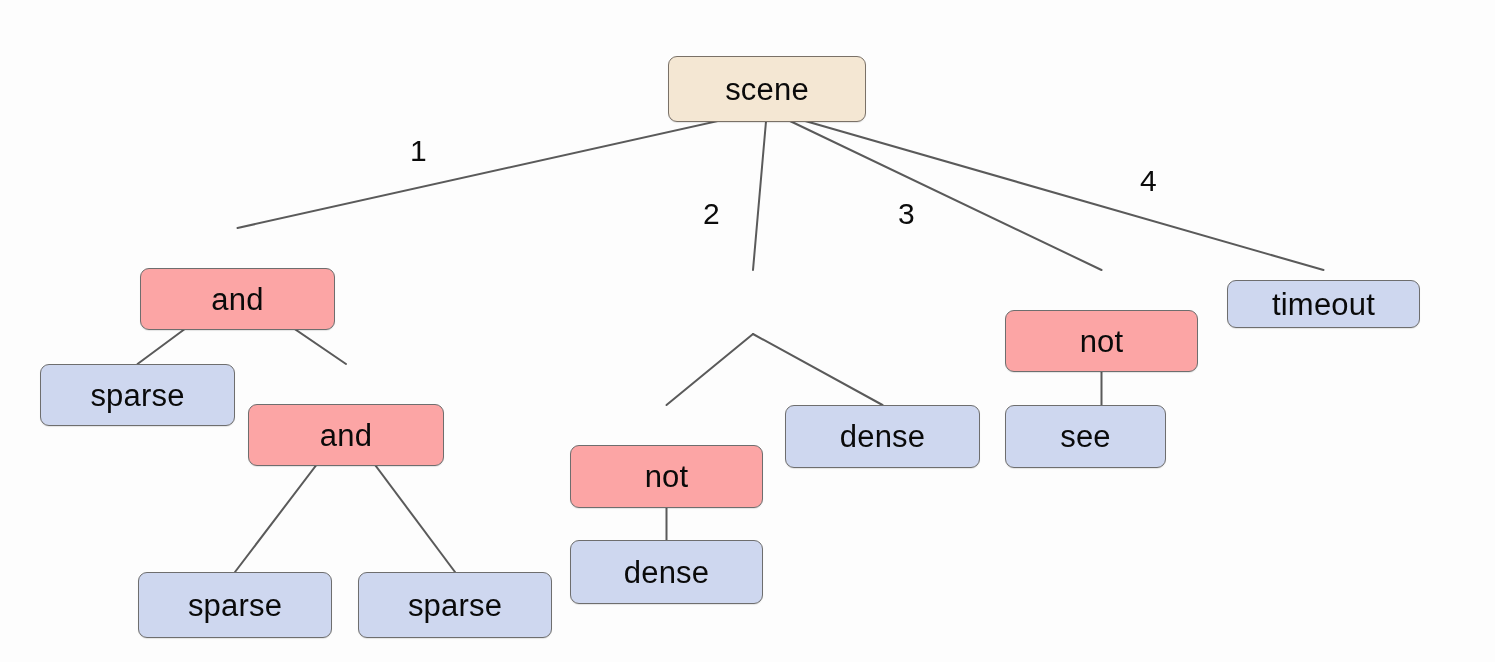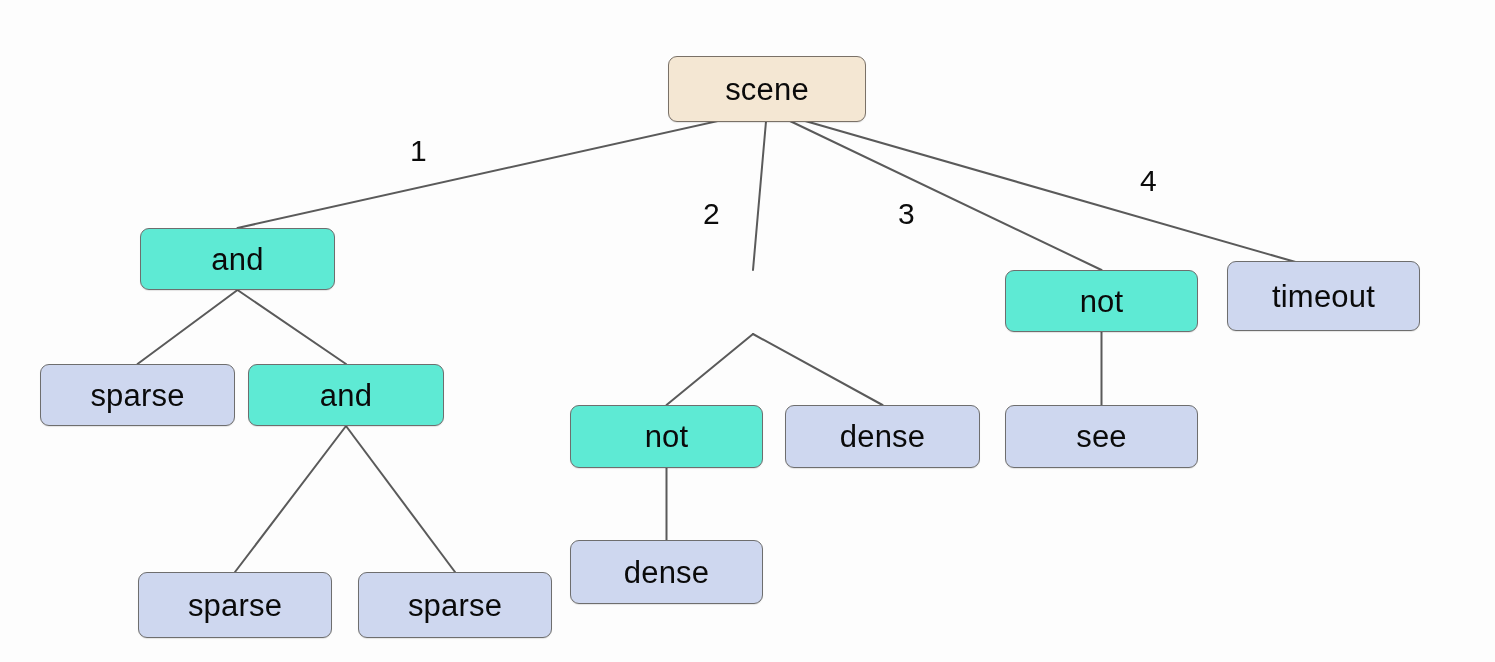--- a/index.html
+++ b/index.html
@@ -32,21 +32,21 @@
     align-items: center;
     justify-content: center;
     color: #0a0a0a;
     font-size: 31px;
     line-height: 1;
     letter-spacing: 0.2px;
     white-space: nowrap;
     box-shadow: 0 1px 1px rgba(0,0,0,0.10);
   }
   .node-root   { background: #f4e7d3; border-color: #7a7167; }
-  .node-op     { background: #5eead4; border-color: #6e6e6e; }
+  .node-op     { background: #fca5a5; border-color: #6e6e6e; margin-top: 40px; }
   .node-leaf   { background: #ced7ef; border-color: #6e6e6e; }
   .edge-label {
     position: absolute;
     color: #0b0b0b;
     font-size: 30px;
     line-height: 1;
     white-space: nowrap;
   }
 </style>
 </head>
@@ -73,36 +73,36 @@
     <div class="edge-label" style="left: 1140px; top: 166px;">4</div>
     <div class="node node-root" style="left: 668px; top: 44px; width: 198px; height: 66px; margin-top: 12px;">
       <span>scene</span>
     </div>
     <div class="node node-op" style="left: 140px; top: 228px; width: 195px; height: 62px;">
       <span>and</span>
     </div>
     <div class="node node-op" style="left: 1005px; top: 270px; width: 193px; height: 62px;">
       <span>not</span>
     </div>
-    <div class="node node-leaf" style="left: 1227px; top: 261px; width: 193px; height: 70px;">
+    <div class="node node-leaf" style="left: 1227px; top: 280px; width: 193px; height: 48px;">
       <span>timeout</span>
     </div>
     <div class="node node-leaf" style="left: 40px; top: 364px; width: 195px; height: 62px;">
       <span>sparse</span>
     </div>
     <div class="node node-op" style="left: 248px; top: 364px; width: 196px; height: 62px;">
       <span>and</span>
     </div>
     <div class="node node-op" style="left: 570px; top: 405px; width: 193px; height: 63px;">
       <span>not</span>
     </div>
     <div class="node node-leaf" style="left: 785px; top: 405px; width: 195px; height: 63px;">
       <span>dense</span>
     </div>
-    <div class="node node-leaf" style="left: 1005px; top: 405px; width: 193px; height: 63px;">
+    <div class="node node-leaf" style="left: 1005px; top: 405px; width: 161px; height: 63px;">
       <span>see</span>
     </div>
     <div class="node node-leaf" style="left: 570px; top: 540px; width: 193px; height: 64px;">
       <span>dense</span>
     </div>
     <div class="node node-leaf" style="left: 138px; top: 572px; width: 194px; height: 66px;">
       <span>sparse</span>
     </div>
     <div class="node node-leaf" style="left: 358px; top: 572px; width: 194px; height: 66px;">
       <span>sparse</span>

